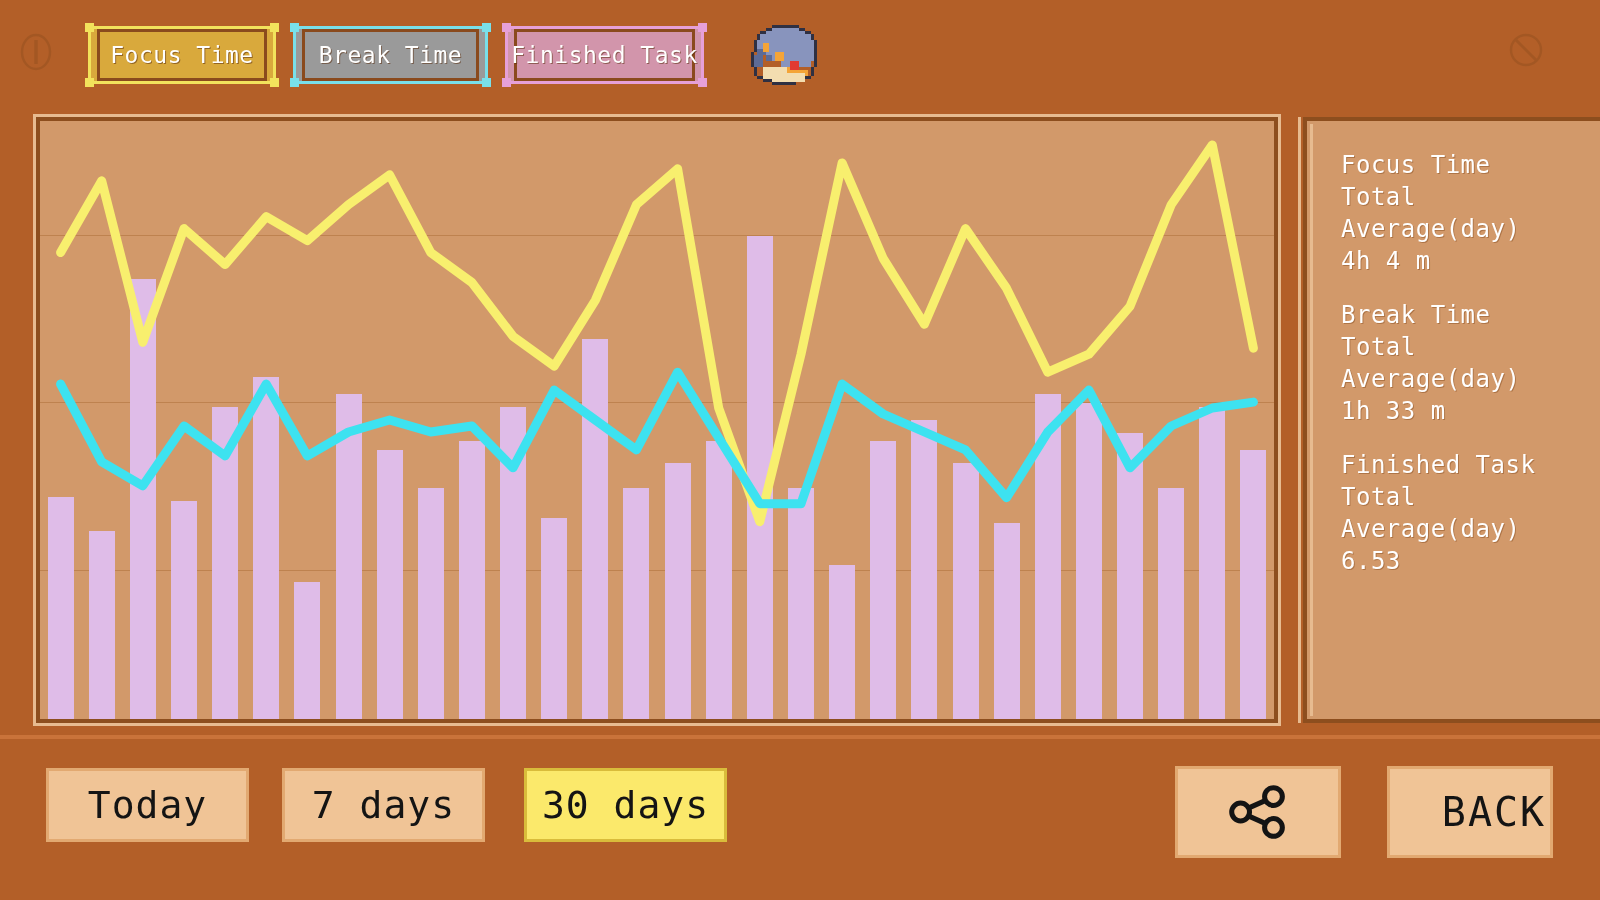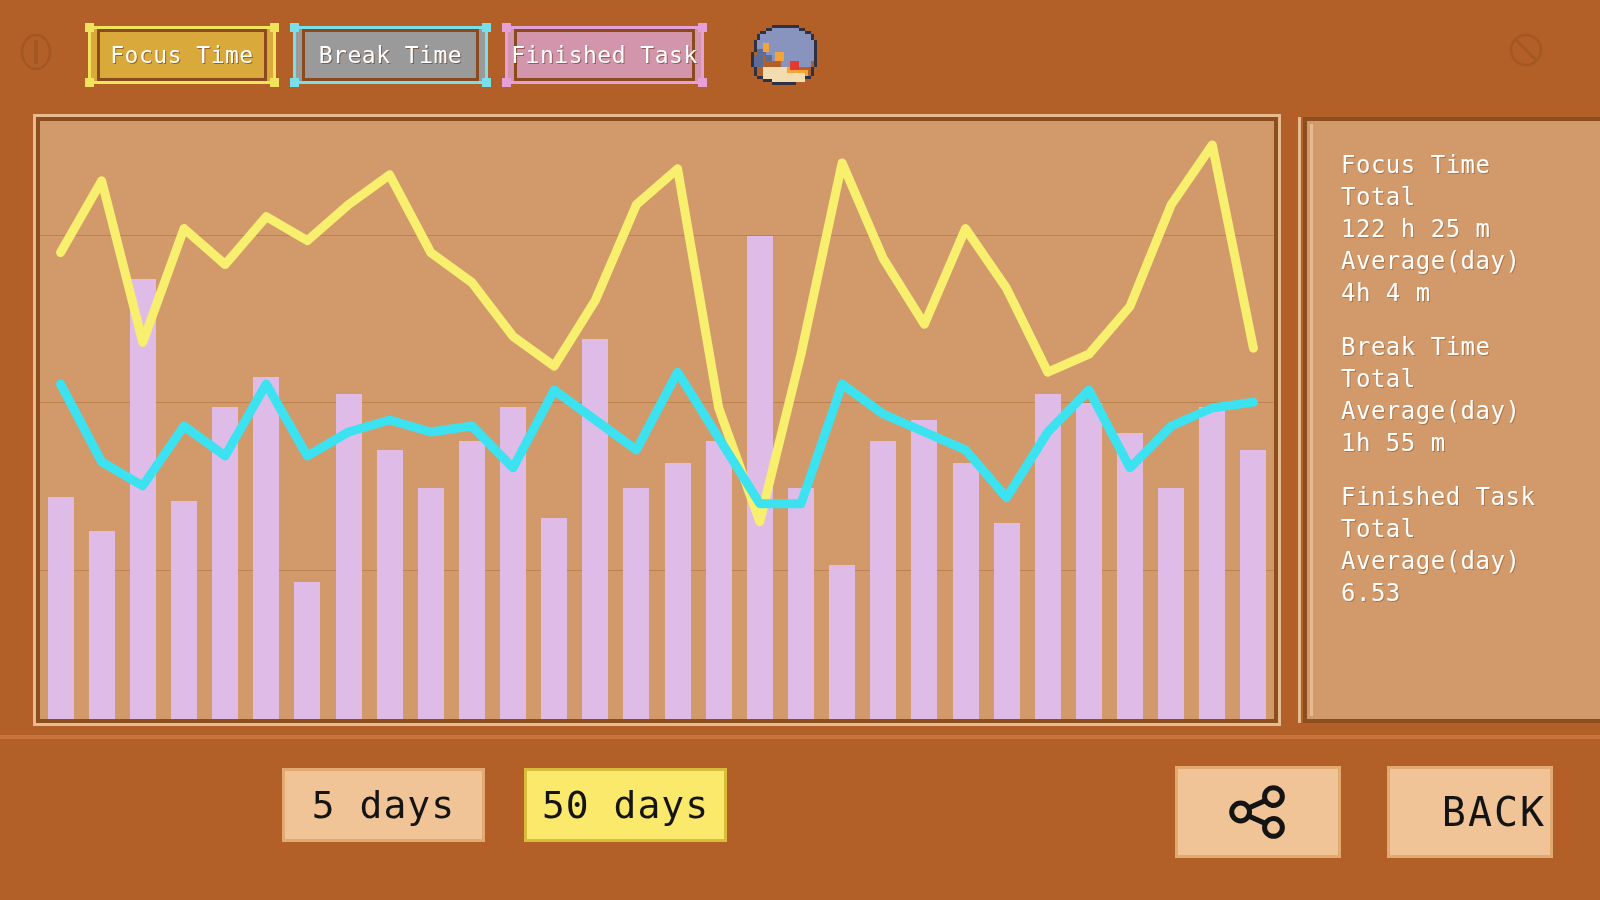--- a/index.html
+++ b/index.html
@@ -315,49 +315,51 @@
         </svg>
       </div>
     </div>
   </div>
 
   <div id="stats-panel">
 
     <div class="stat-group">
       <div class="stat-line">Focus Time</div>
       <div class="stat-line">Total</div>
-      <div class="stat-line">122 h 25 m</div>
       <div class="stat-line">Average(day)</div>
       <div class="stat-line">4h 4 m</div>
     </div>
 
     <div class="stat-group">
       <div class="stat-line">Break Time</div>
       <div class="stat-line">Total</div>
       <div class="stat-line">Average(day)</div>
-      <div class="stat-line">1h 55 m</div>
+      <div class="stat-line">1h 33 m</div>
     </div>
 
     <div class="stat-group">
       <div class="stat-line">Finished Task</div>
       <div class="stat-line">Total</div>
       <div class="stat-line">Average(day)</div>
       <div class="stat-line">6.53</div>
     </div>
   </div>
 
   <div id="footer">
     <div id="footer-rule"></div>
   </div>
 
+  <div class="pill" id="btn-today">
+    <span class="txt">Today</span>
+  </div>
   <div class="pill" id="btn-5days">
-    <span class="txt">5 days</span>
+    <span class="txt">7 days</span>
   </div>
   <div class="pill active" id="btn-30days">
-    <span class="txt">50 days</span>
+    <span class="txt">30 days</span>
   </div>
 
   <div class="pill" id="btn-share">
     <span id="share-icon">
       <svg viewBox="0 0 32 30">
         <circle cx="7" cy="15" r="4.6" fill="none" stroke="#141414" stroke-width="2.6"></circle>
         <circle cx="24" cy="7" r="4.6" fill="none" stroke="#141414" stroke-width="2.6"></circle>
         <circle cx="24" cy="23" r="4.6" fill="none" stroke="#141414" stroke-width="2.6"></circle>
         <line x1="11" y1="13" x2="20" y2="9" stroke="#141414" stroke-width="2.6"></line>
         <line x1="11" y1="17" x2="20" y2="21" stroke="#141414" stroke-width="2.6"></line>

